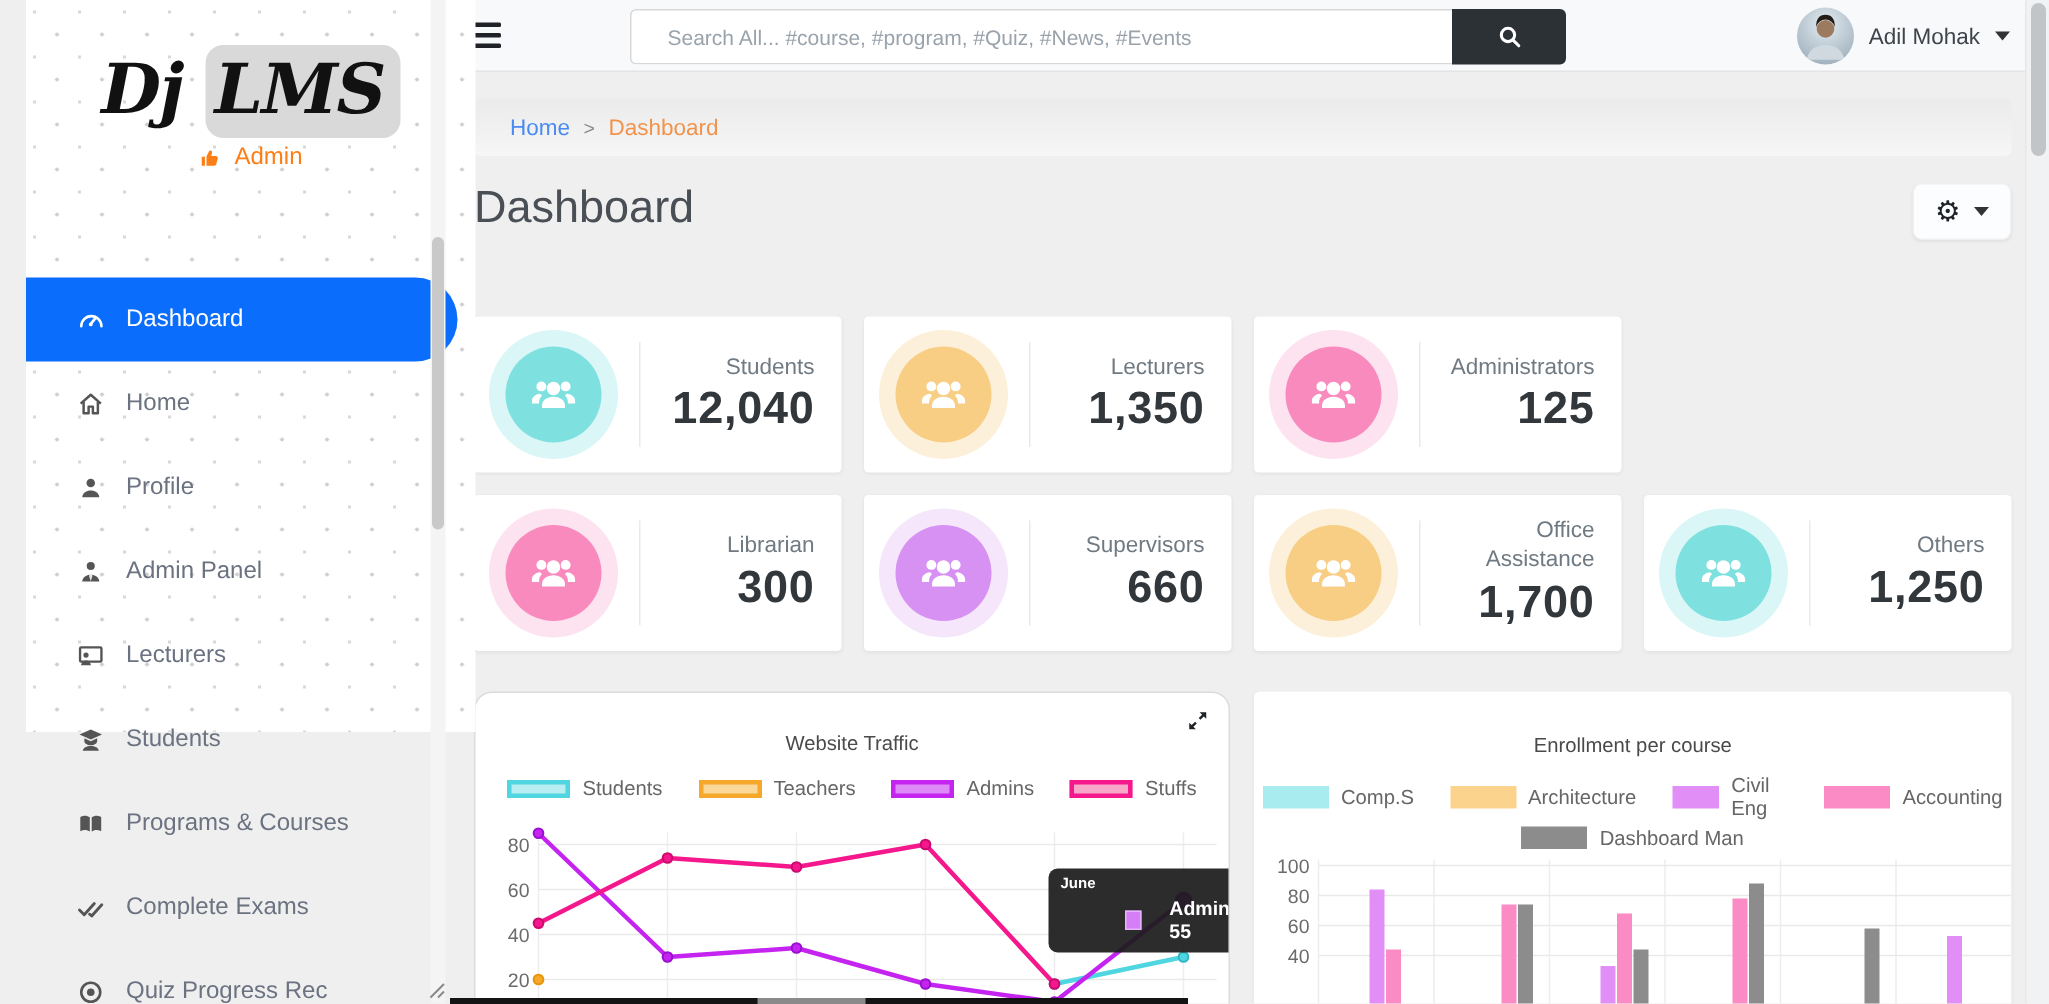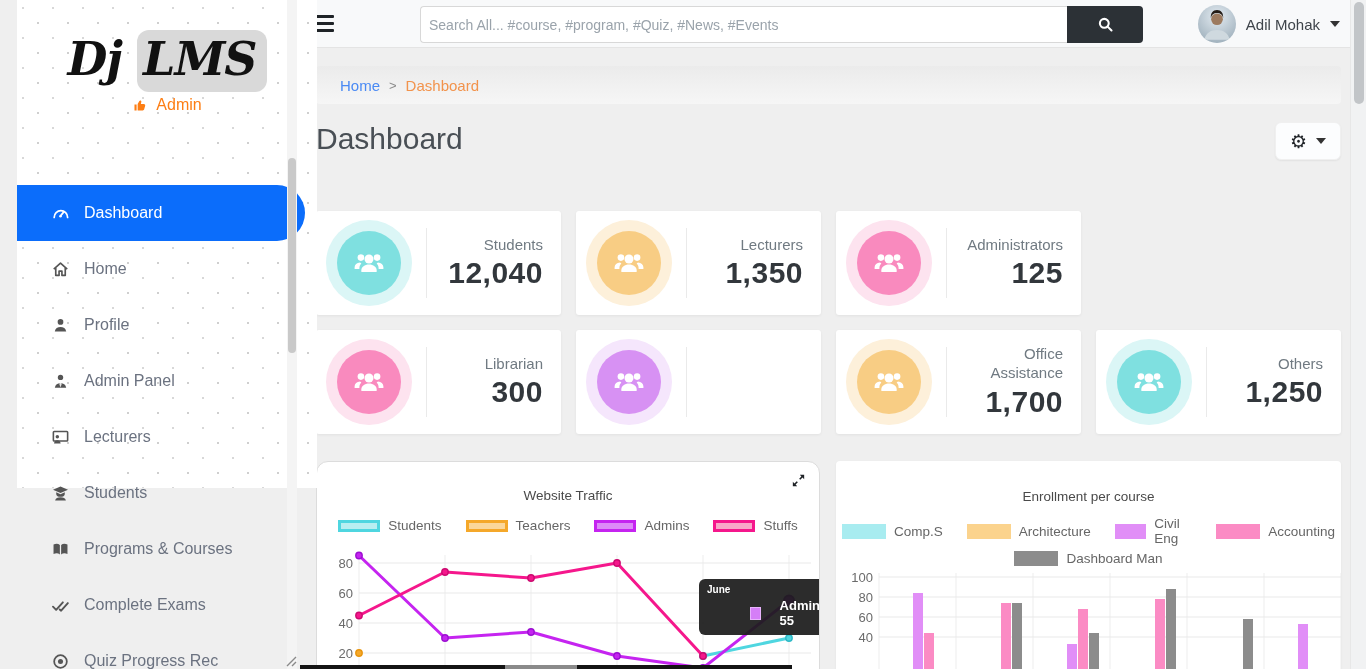--- a/index.html
+++ b/index.html
@@ -21,21 +21,21 @@
   .side-scroll-track { position:fixed; left:287px; top:0; width:10px; height:669px; background:#f4f4f4; z-index:21; }
   .side-scroll-thumb { position:fixed; left:288px; top:158px; width:8px; height:195px; background:#c9c9c9; border-radius:4px; z-index:22; }
   .resize-grip { position:fixed; left:286px; top:653px; z-index:23; }
 
   
   .main { margin-left:300px; }
   .topbar { position:relative; height:48px; background:#f8f9fa; border-bottom:1px solid #e4e4e4; }
   .hamburger { position:absolute; left:14px; top:15px; width:20px; cursor:pointer; }
   .hamburger div { height:3px; background:#1f2327; margin-bottom:4px; border-radius:1px; }
   .search-wrap { position:absolute; left:120px; top:6px; display:flex; height:37px; }
-  .search-input { width:647px; height:37px; border:1px solid #d8d8d8; border-right:none; border-radius:4px 0 0 4px; padding:0 8px; font-size:14px; color:#444; background:#fff; outline:none; }
+  .search-input { width:548px; height:37px; border:1px solid #d8d8d8; border-right:none; border-radius:4px 0 0 4px; padding:0 24px; font-size:14px; color:#444; background:#fff; outline:none; }
   .search-input::placeholder { color:#9aa3ab; }
   .search-btn { width:76px; height:37px; background:#2c3136; border:none; border-radius:0 4px 4px 0; cursor:pointer; display:flex; align-items:center; justify-content:center; }
   .user-wrap { position:absolute; right:26px; top:4px; height:40px; display:flex; align-items:center; gap:10px; cursor:pointer; }
   .avatar { width:38px; height:38px; border-radius:50%; background:radial-gradient(circle at 50% 30%, #e3ebf1, #9fb0bc 85%); overflow:hidden; }
   .user-name { font-size:15px; color:#3e444a; }
   .caret { width:0; height:0; border-left:5px solid transparent; border-right:5px solid transparent; border-top:6px solid #333; }
 
   
   .content { padding:18px 25px 0 16px; }
   .breadcrumb { height:38px; background:linear-gradient(#ebebeb,#f6f6f6); border-radius:4px; display:flex; align-items:center; padding-left:24px; font-size:15px; gap:9px; }
@@ -306,20 +306,24 @@
               <svg viewBox="0 0 24 24">
                 <circle cx="12" cy="9.3" r="3"></circle>
                 <circle cx="6.6" cy="8.4" r="2.2"></circle>
                 <circle cx="17.4" cy="8.4" r="2.2"></circle>
                 <path d="M12 13c2.9 0 5.1 1.6 5.1 3.9V18H6.9v-1.1C6.9 14.6 9.1 13 12 13z"></path>
                 <path d="M6 11.7c-2.1.3-3.6 1.5-3.6 3.1V16h3.2v-.6c0-1.2.5-2.2 1.3-3-.3-.3-.6-.5-.9-.7zM18 11.7c2.1.3 3.6 1.5 3.6 3.1V16h-3.2v-.6c0-1.2-.5-2.2-1.3-3 .3-.3.6-.5.9-.7z"></path>
               </svg>
             </div>
           </div>
         <div class="stat-div"></div>
+        <div class="stat-right">
+            <div class="stat-label">Supervisors</div>
+            <div class="stat-value">660</div>
+          </div>
       </div>
       <div class="stat-card">
         <div class="halo" style="background: rgb(253, 240, 218);">
             <div class="circ" style="background: rgb(248, 205, 132);">
               <svg viewBox="0 0 24 24">
                 <circle cx="12" cy="9.3" r="3"></circle>
                 <circle cx="6.6" cy="8.4" r="2.2"></circle>
                 <circle cx="17.4" cy="8.4" r="2.2"></circle>
                 <path d="M12 13c2.9 0 5.1 1.6 5.1 3.9V18H6.9v-1.1C6.9 14.6 9.1 13 12 13z"></path>
                 <path d="M6 11.7c-2.1.3-3.6 1.5-3.6 3.1V16h3.2v-.6c0-1.2.5-2.2 1.3-3-.3-.3-.6-.5-.9-.7zM18 11.7c2.1.3 3.6 1.5 3.6 3.1V16h-3.2v-.6c0-1.2-.5-2.2-1.3-3 .3-.3.6-.5.9-.7z"></path>

